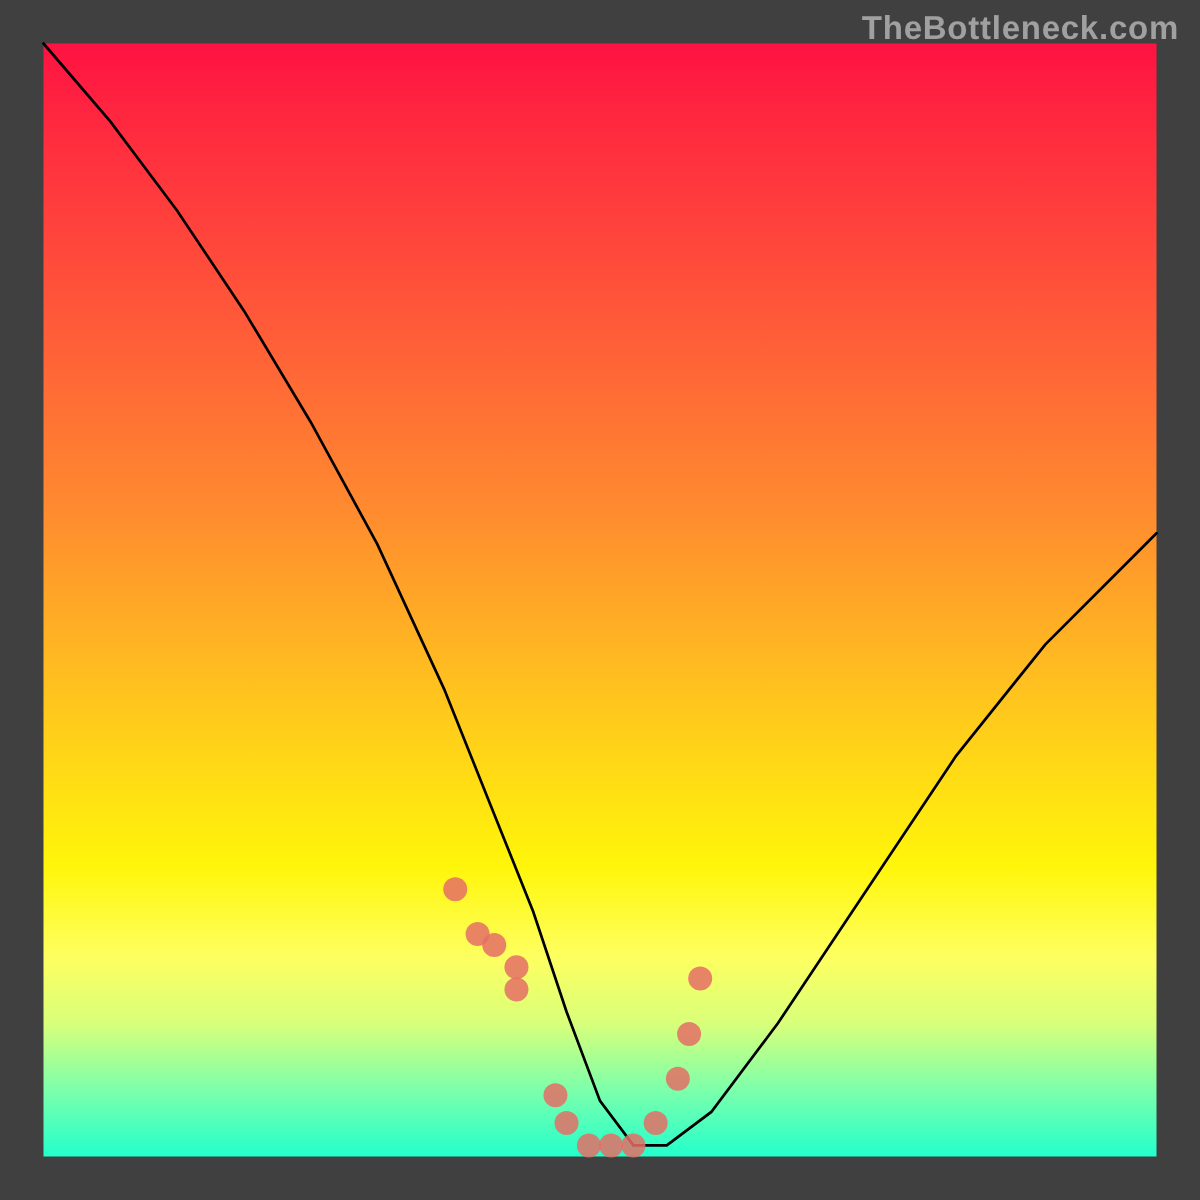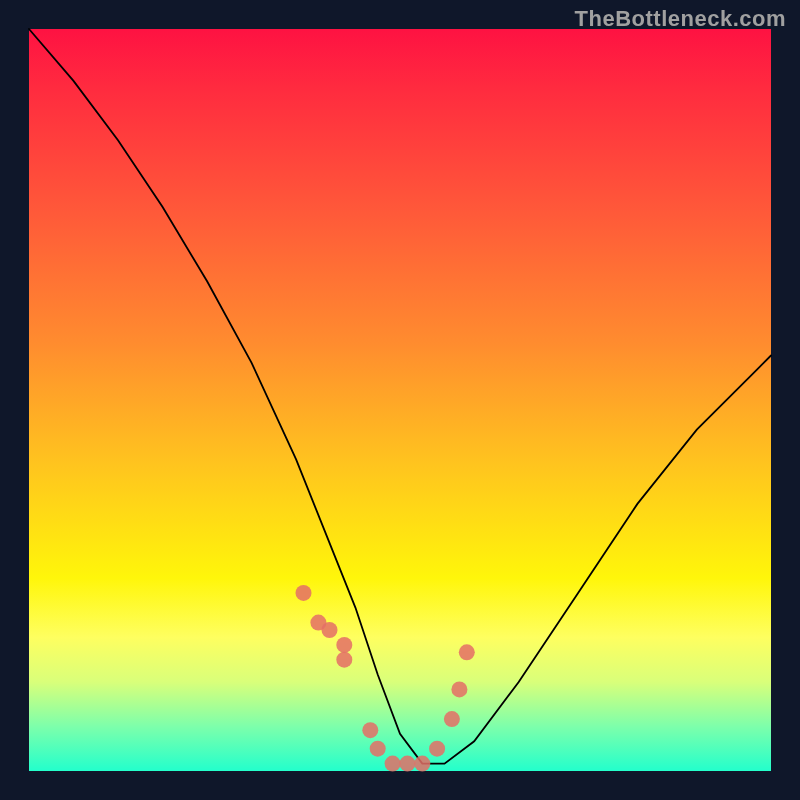--- a/index.html
+++ b/index.html
@@ -8,21 +8,21 @@
     width: 800px;
     height: 800px;
     overflow: hidden;
     background: #000;
     font-family: Arial, Helvetica, sans-serif;
   }
   .frame {
     position: relative;
     width: 800px;
     height: 800px;
-    background: #0f172a;
+    background: #404040;
   }
   .plot-area {
     position: absolute;
     left: 29px;
     top: 29px;
     width: 742px;
     height: 742px;
     
     background: linear-gradient(
       to bottom,

